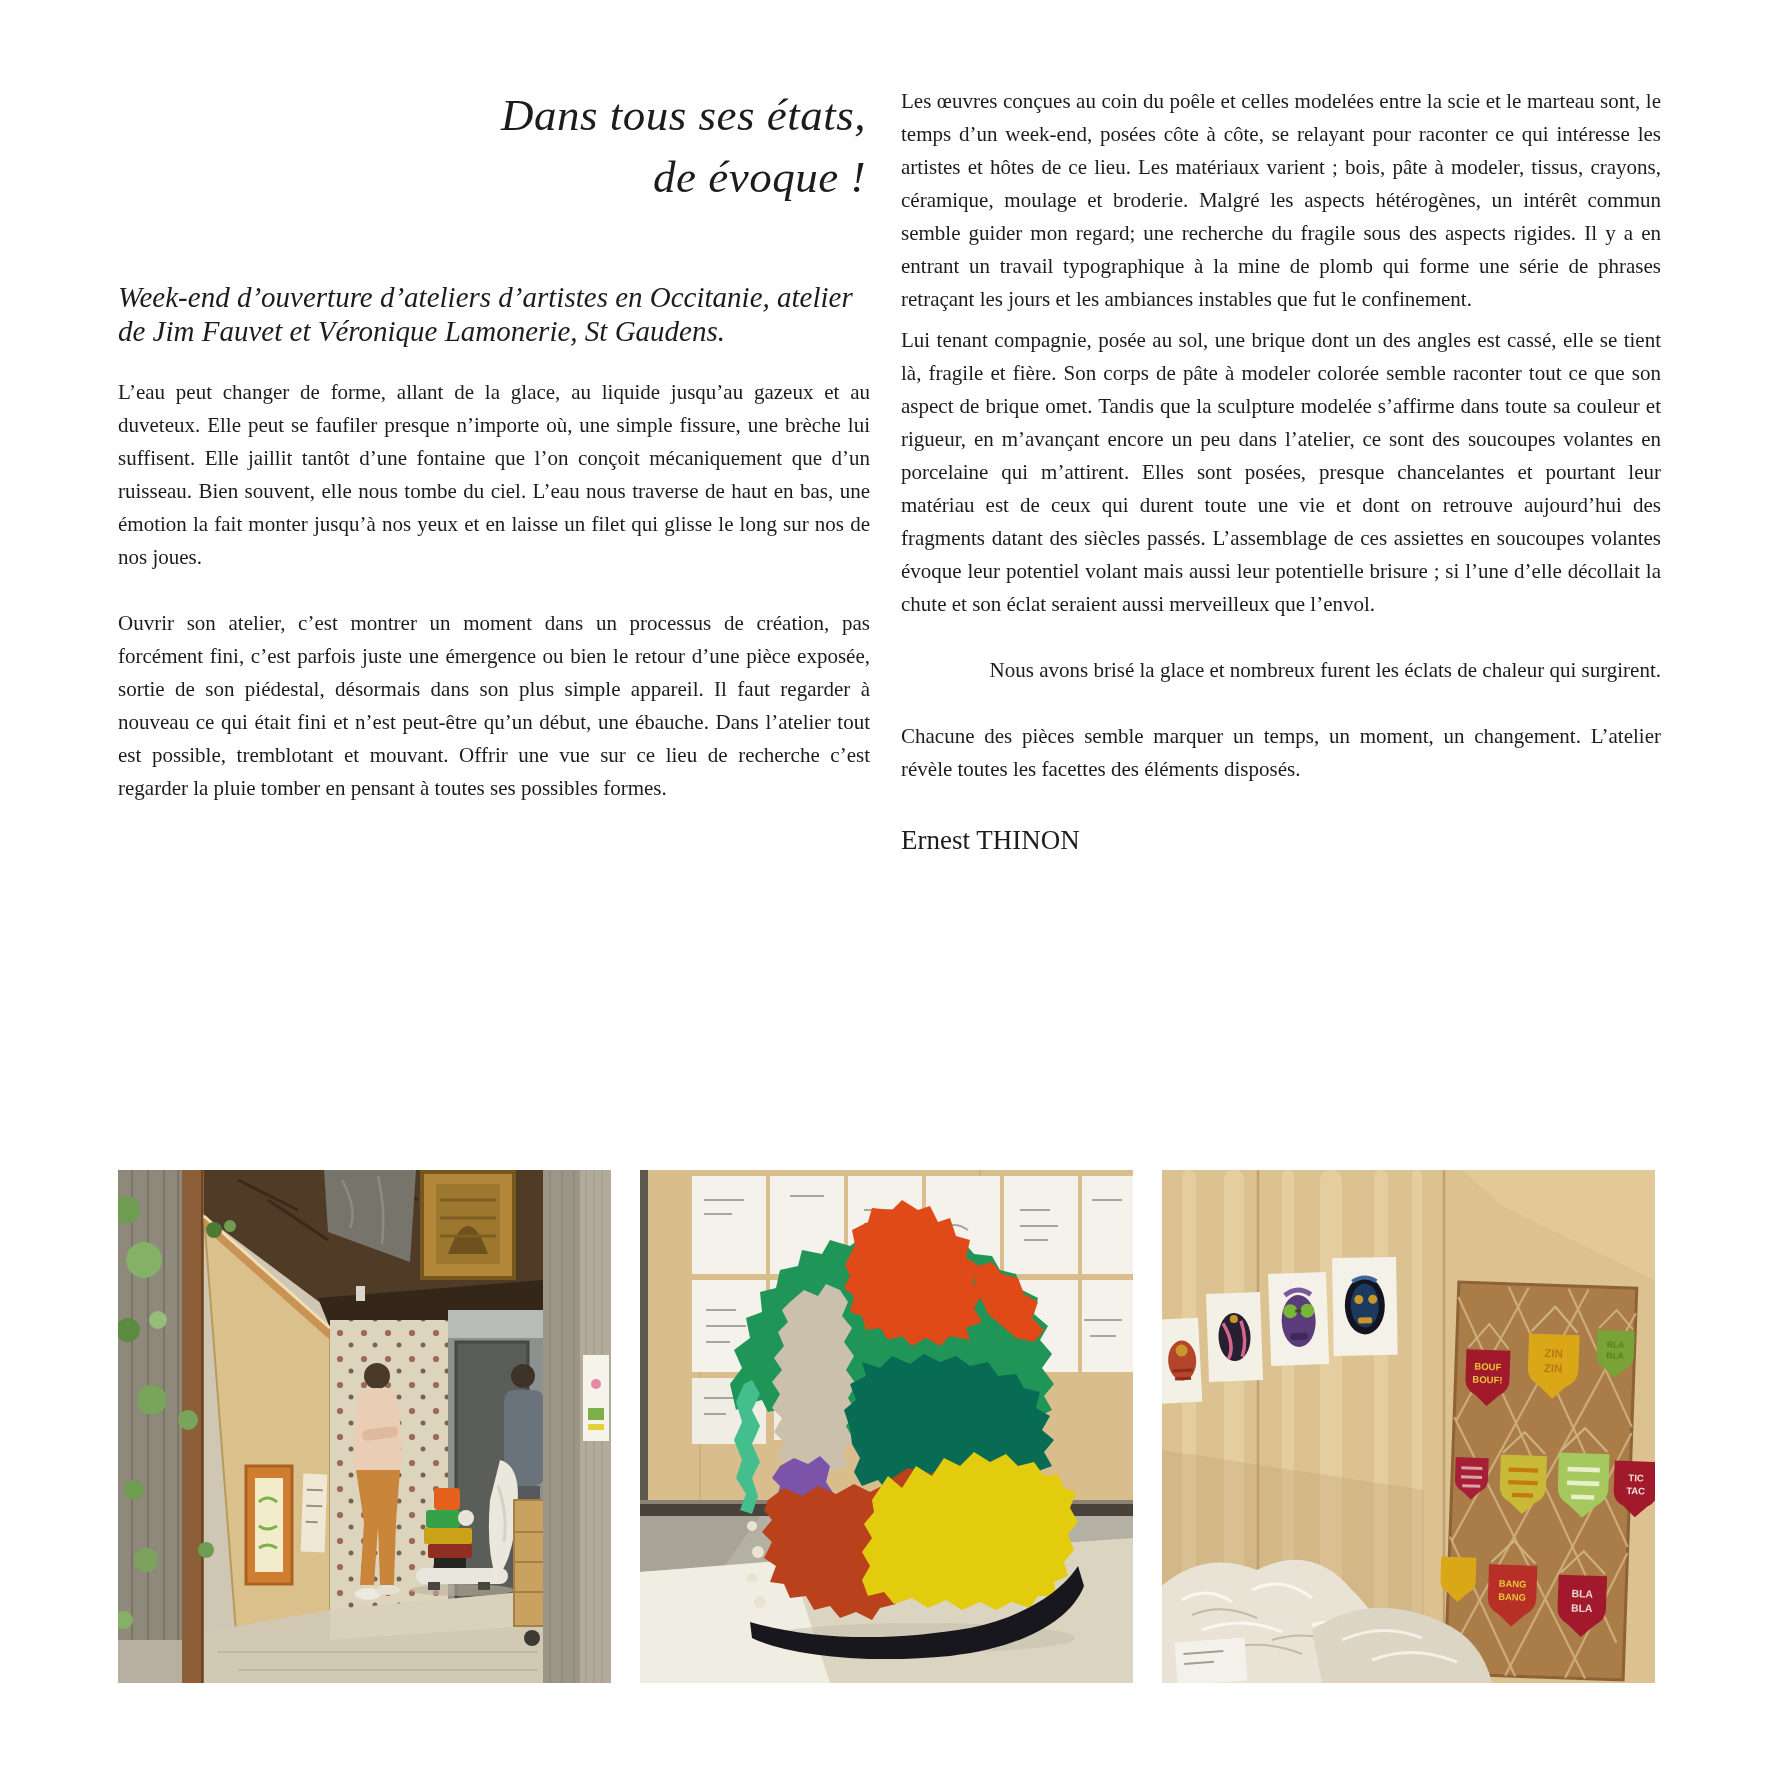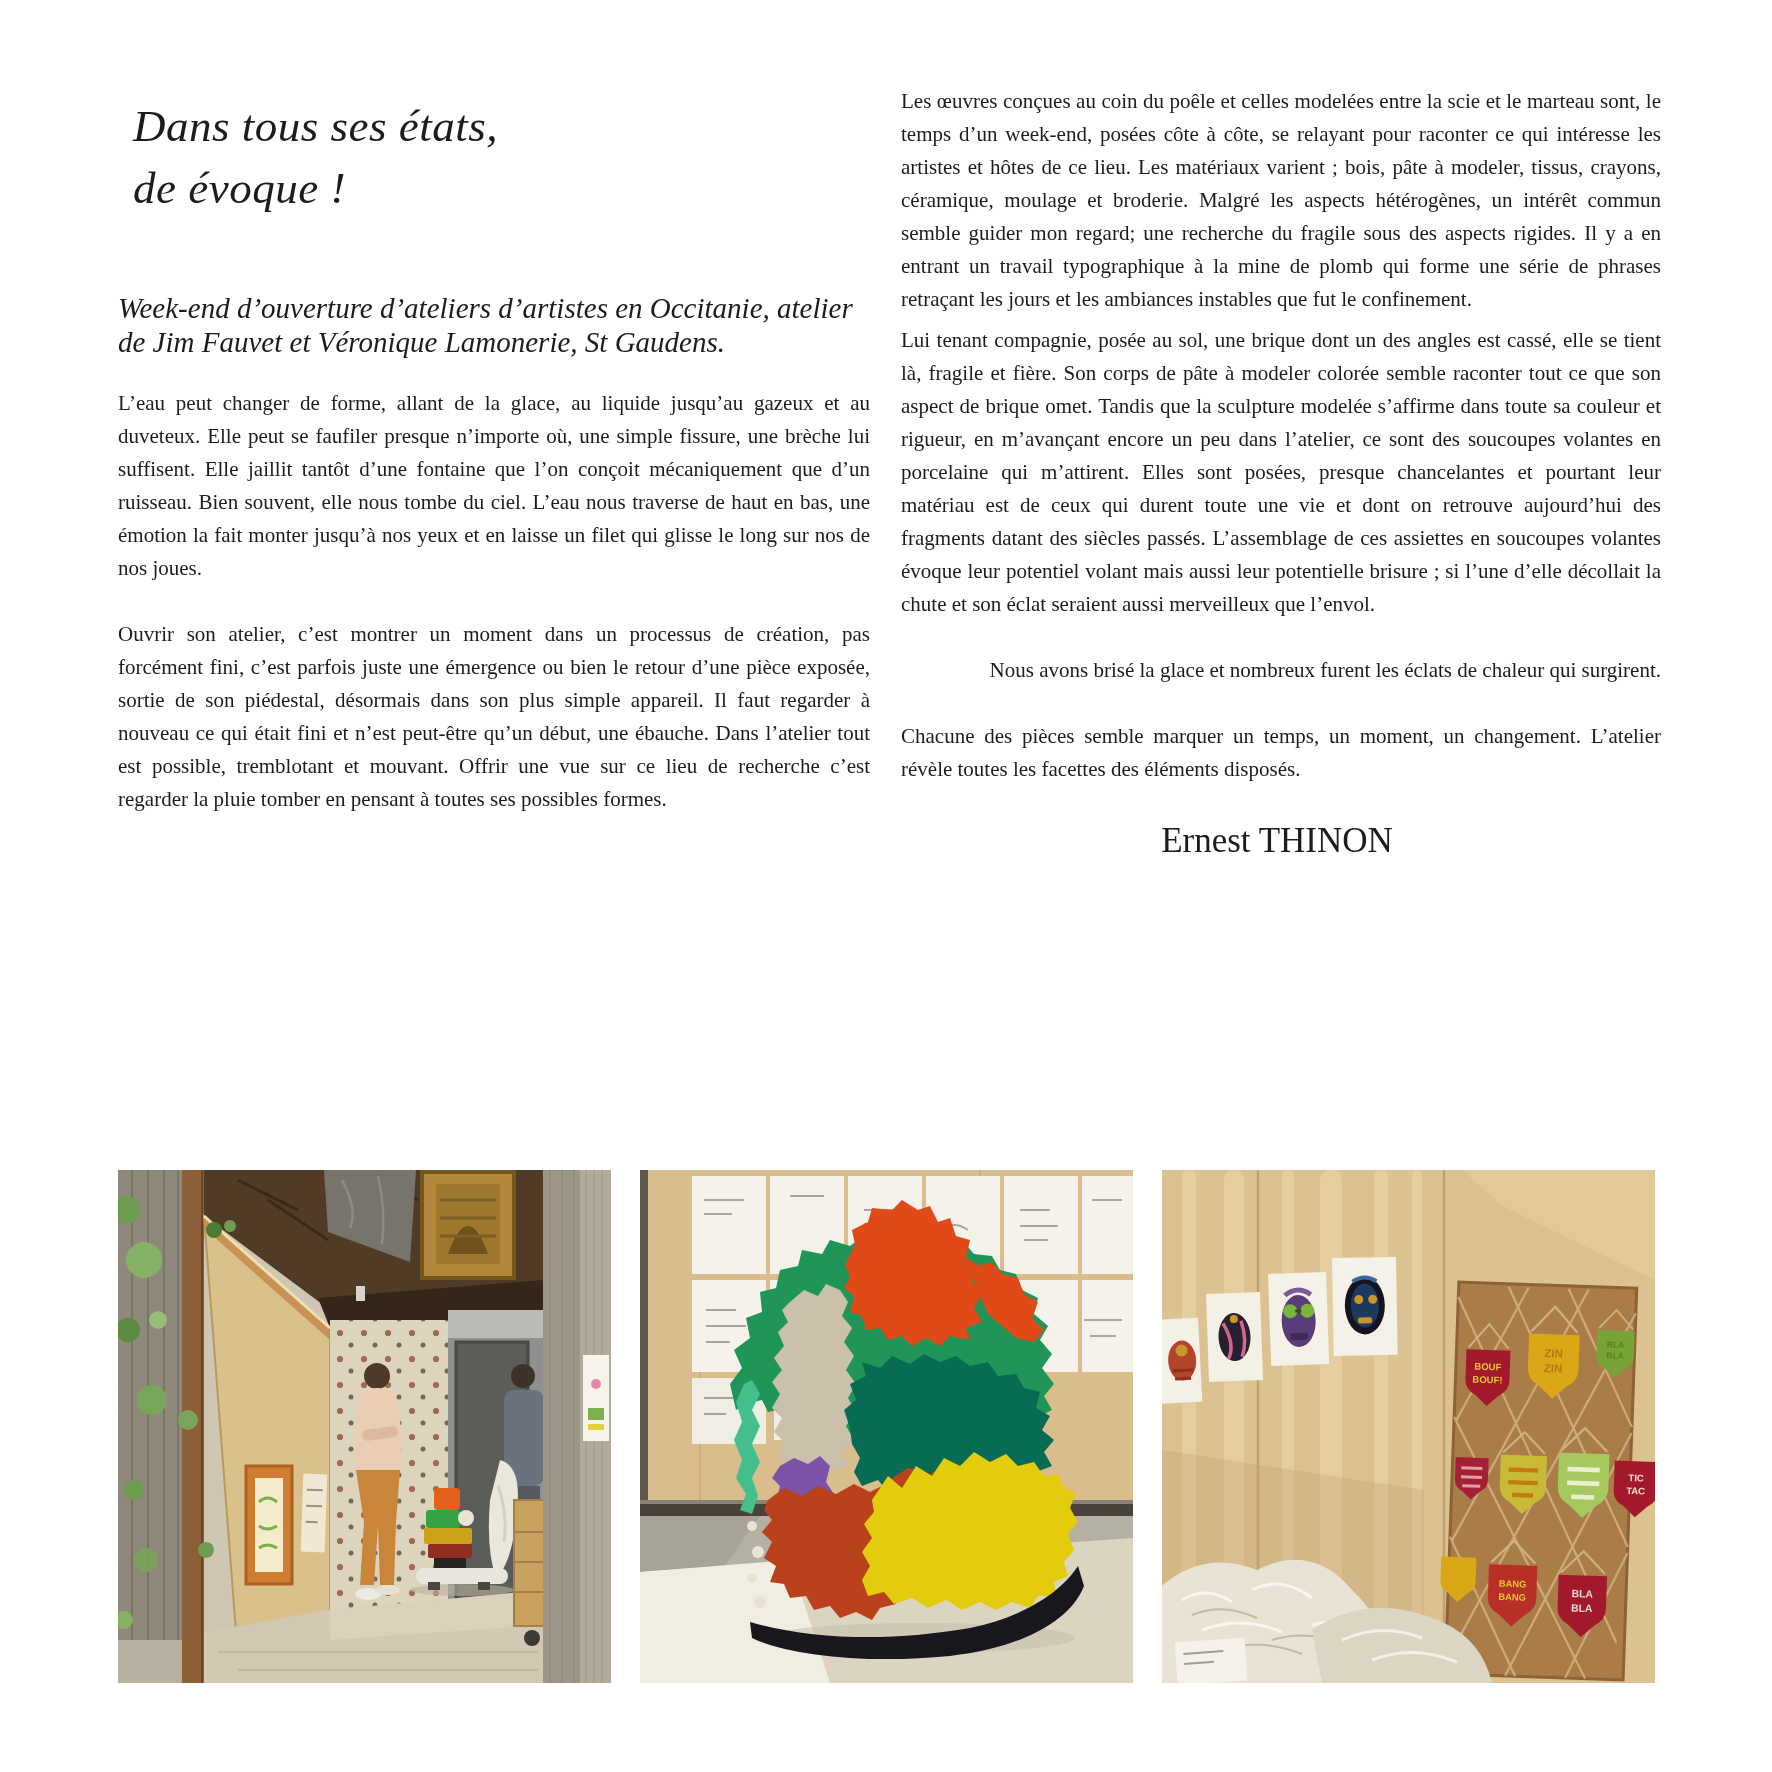--- a/index.html
+++ b/index.html
@@ -3,30 +3,30 @@
 <meta charset="utf-8">
 <style>
   html,body{margin:0;padding:0;background:#ffffff;}
   body{width:1772px;height:1772px;position:relative;overflow:hidden;
        font-family:"Liberation Serif","DejaVu Serif",serif;color:#1c1c1c;}
   .page{position:relative;width:1772px;height:1772px;}
   .columns{display:flex;gap:31px;padding:80px 0 0 118px;}
   .col-left{width:752px;flex:0 0 752px;}
   .col-right{width:760px;flex:0 0 760px;}
   .title{font-style:italic;font-weight:normal;font-size:45px;line-height:62px;
-         text-align:left;margin:15px;letter-spacing:0.5px;}
+         text-align:right;margin:4px;letter-spacing:0.5px;}
   .subtitle{font-style:italic;font-size:29px;line-height:34px;margin:72px 0 0 0;
             text-align:left;}
   .bp{font-size:21px;line-height:33px;text-align:justify;margin:33px 0 0 0;
       hyphens:none;}
   .bp.first-left{margin-top:28px;}
   .bp.lead{margin-top:5px;}
   .bp.cont{margin-top:8px;}
   .bp.align-last-right{text-align-last:right;}
-  .signature{font-size:35px;line-height:33px;text-align:center;margin:38px 8px 0 0;}
+  .signature{font-size:27px;line-height:33px;text-align:left;margin:38px 8px 0 0;}
   .photo-row{position:absolute;left:118px;top:1170px;display:flex;gap:29px;}
   .photo-row figure{margin:0;width:493px;height:513px;overflow:hidden;}
   .photo-row svg{display:block;filter:saturate(1.05) blur(0.4px);}
   .pennant-text{font-family:"Liberation Sans","DejaVu Sans",sans-serif;
                 font-weight:bold;}
 </style>
 </head>
 <body>
 
 <div class="page">

